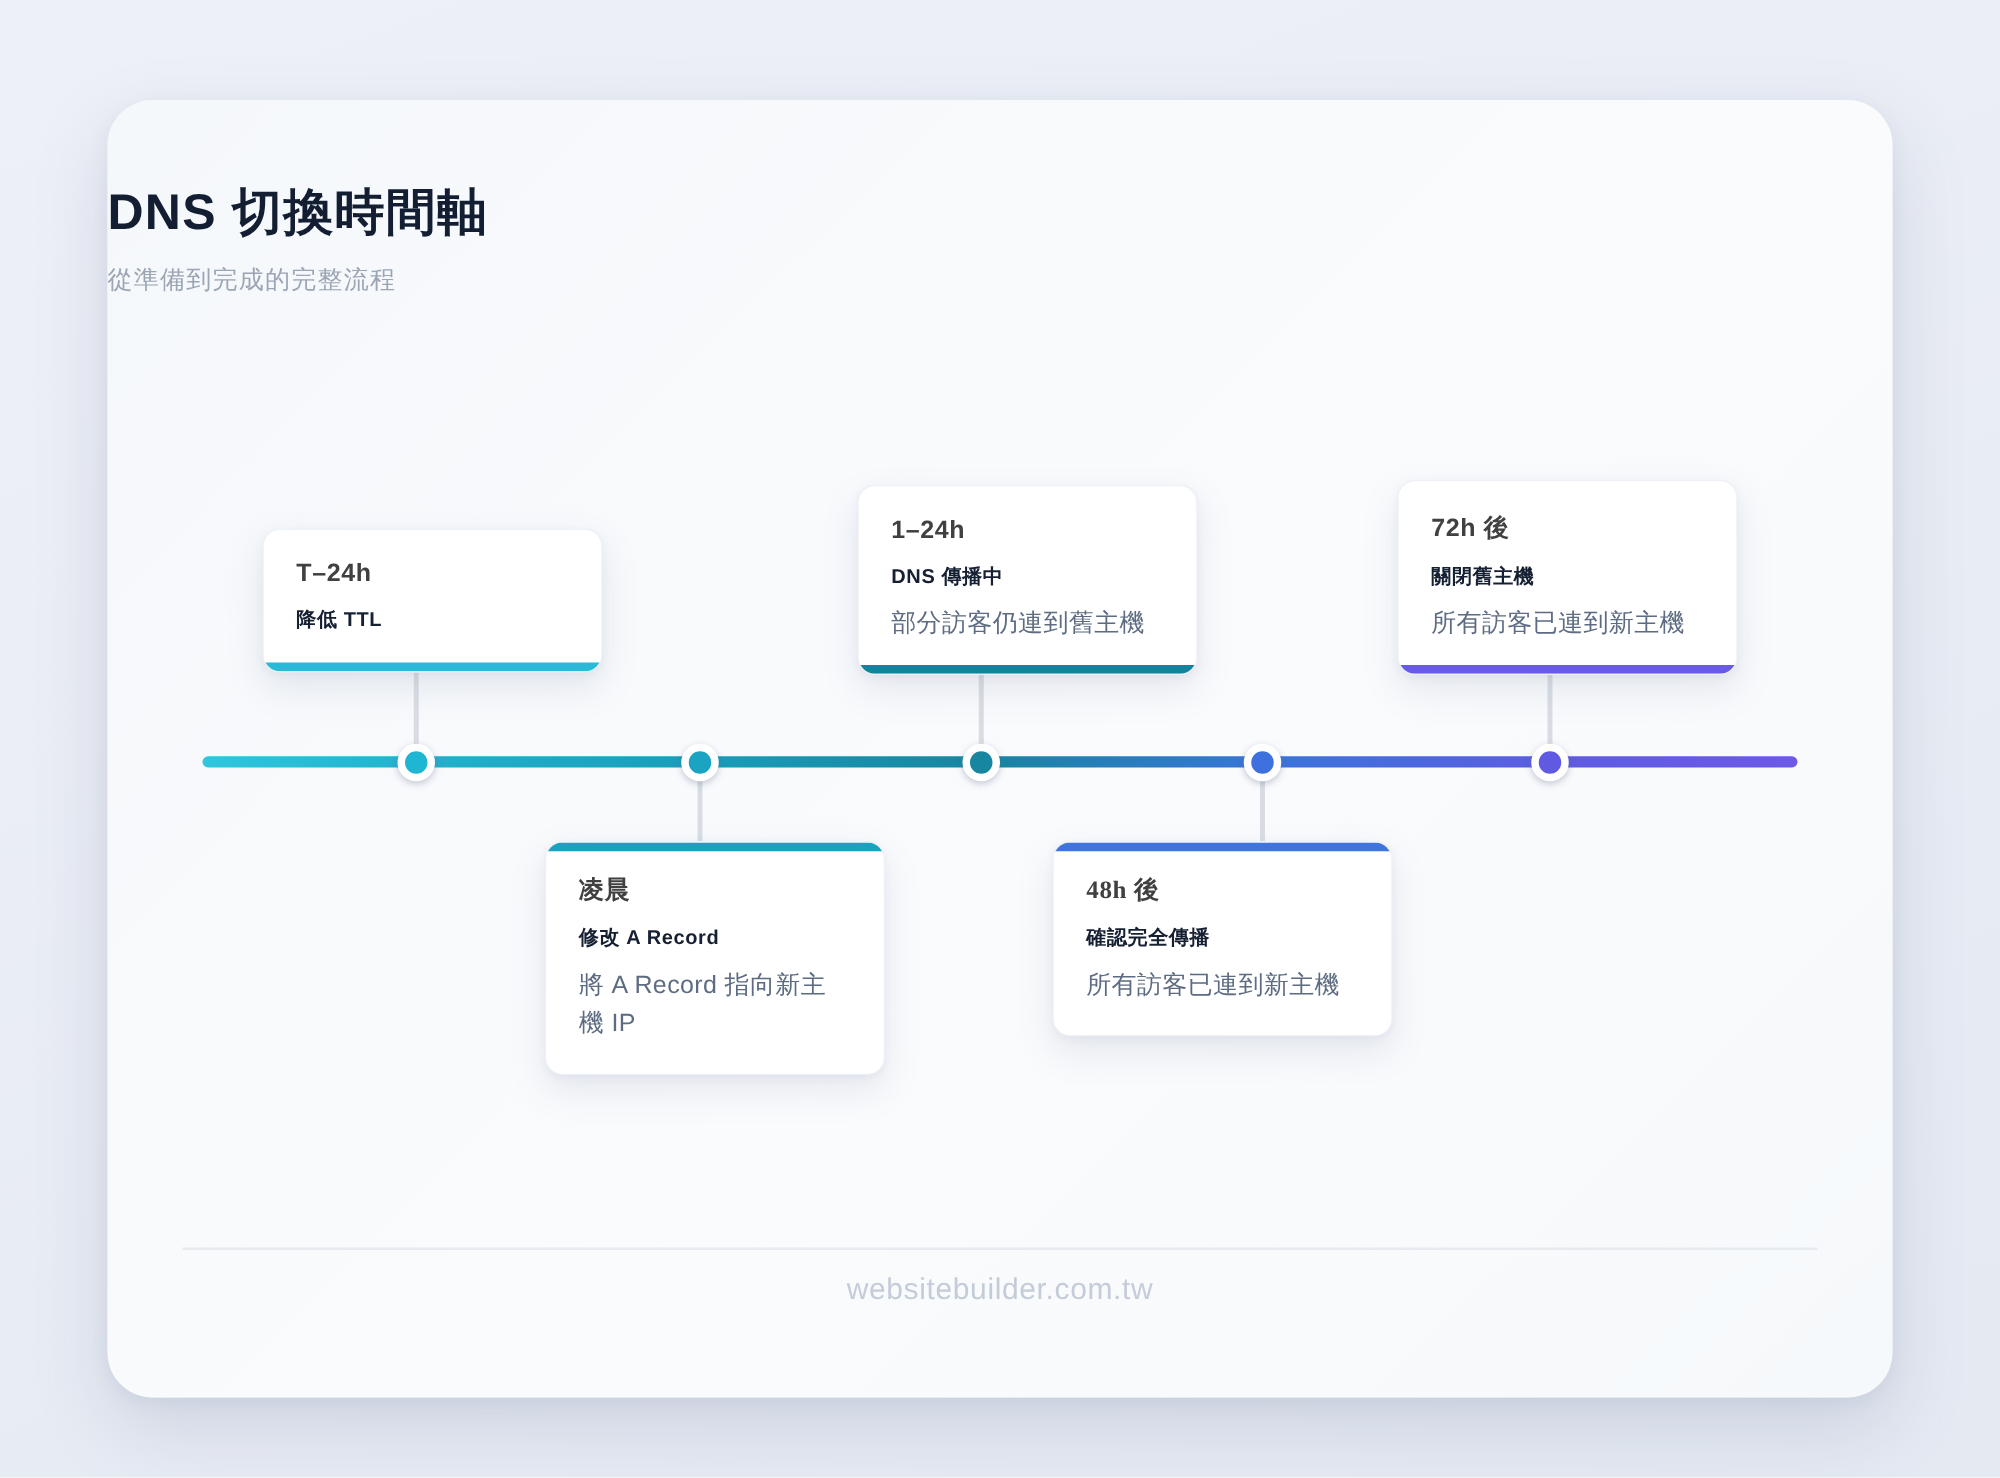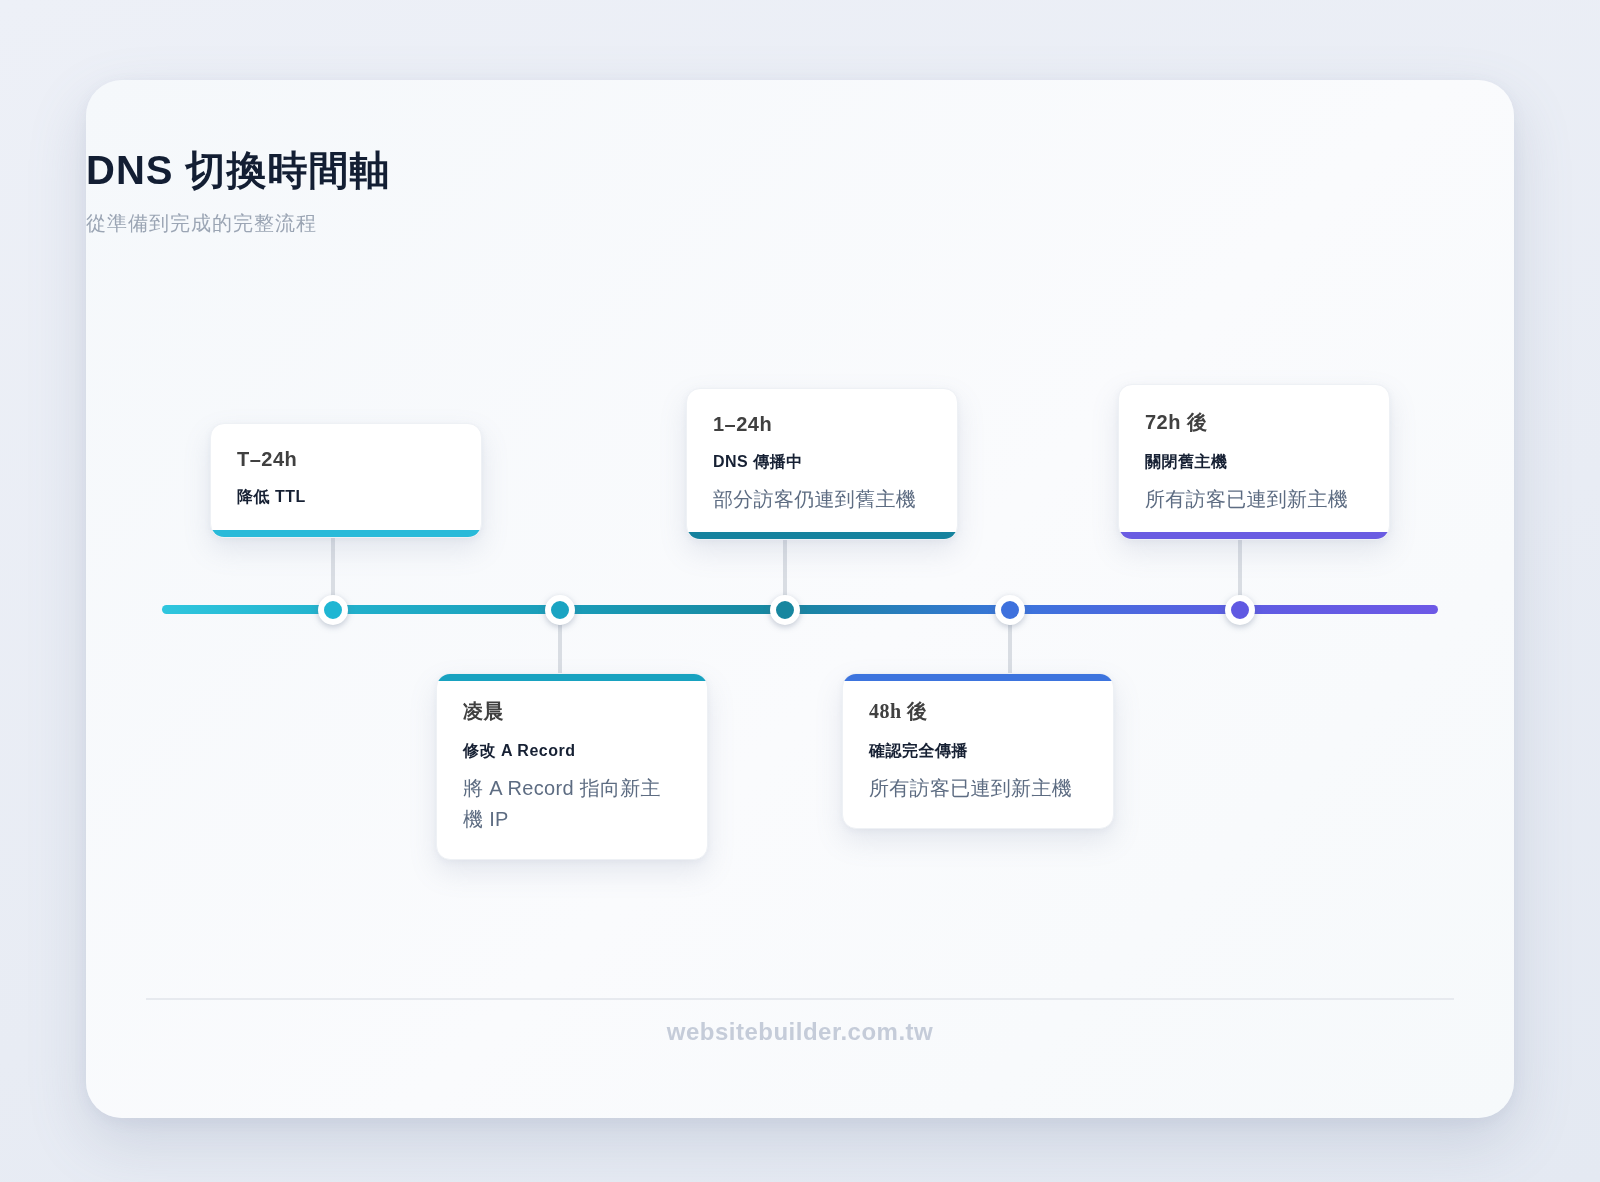--- a/index.html
+++ b/index.html
@@ -63,21 +63,21 @@
   .card-title { margin-top: 10px; font-size: 16px; font-weight: 700; color: #17213300; color: #162033; line-height: 32px; letter-spacing: 0.5px; }
   .card-desc { margin-top: 6px; font-size: 20px; color: #5d6c82; line-height: 31px; letter-spacing: 0.3px; }
 
   .footer-divider {
     position: absolute; left: 60px; right: 60px; top: 918px;
     height: 2px; background: #e7eaef;
   }
   .footer-text {
     position: absolute; top: 938px; left: 0; width: 100%;
     text-align: center;
-    font-size: 24px; font-weight: 700; color: #c5ccd9; letter-spacing: 0.5px;
+    font-size: 24px; font-weight: 400; color: #c5ccd9; letter-spacing: 0.5px;
   }
 </style>
 </head>
 <body>
 
 <div class="panel">
 
   <div class="header">
     <div class="main-title">DNS 切換時間軸</div>
     <div class="subtitle">從準備到完成的完整流程</div>

